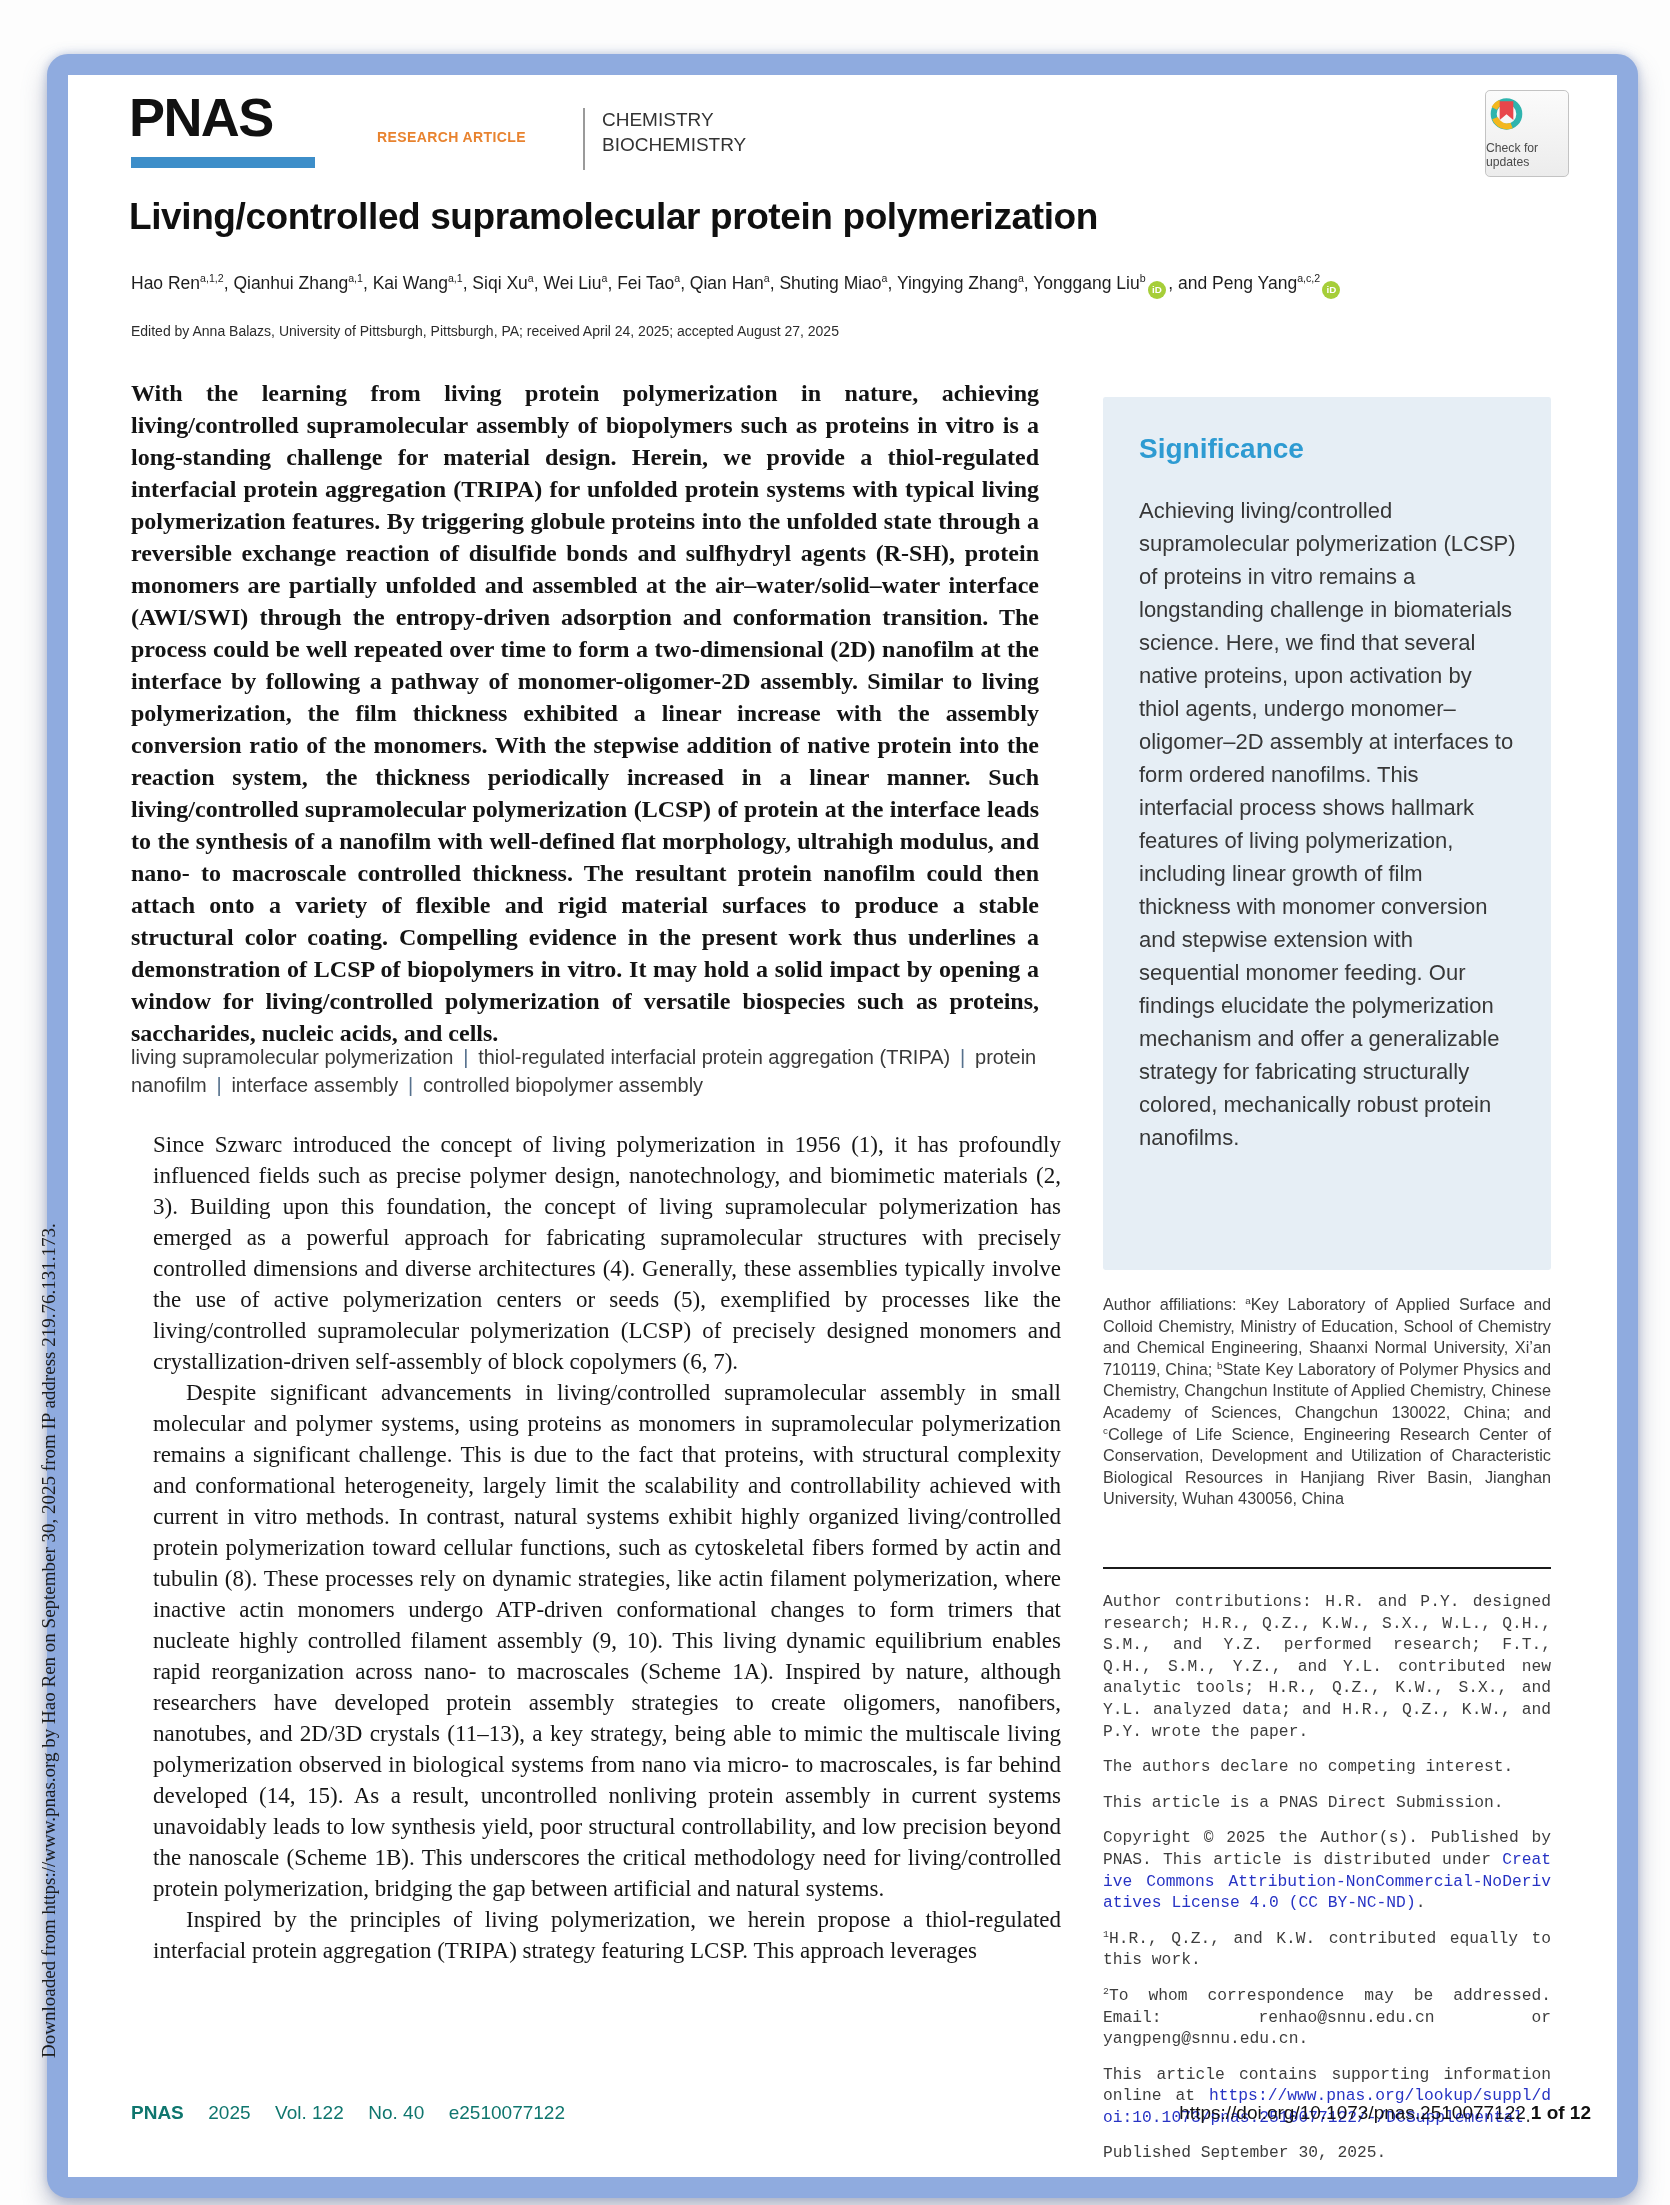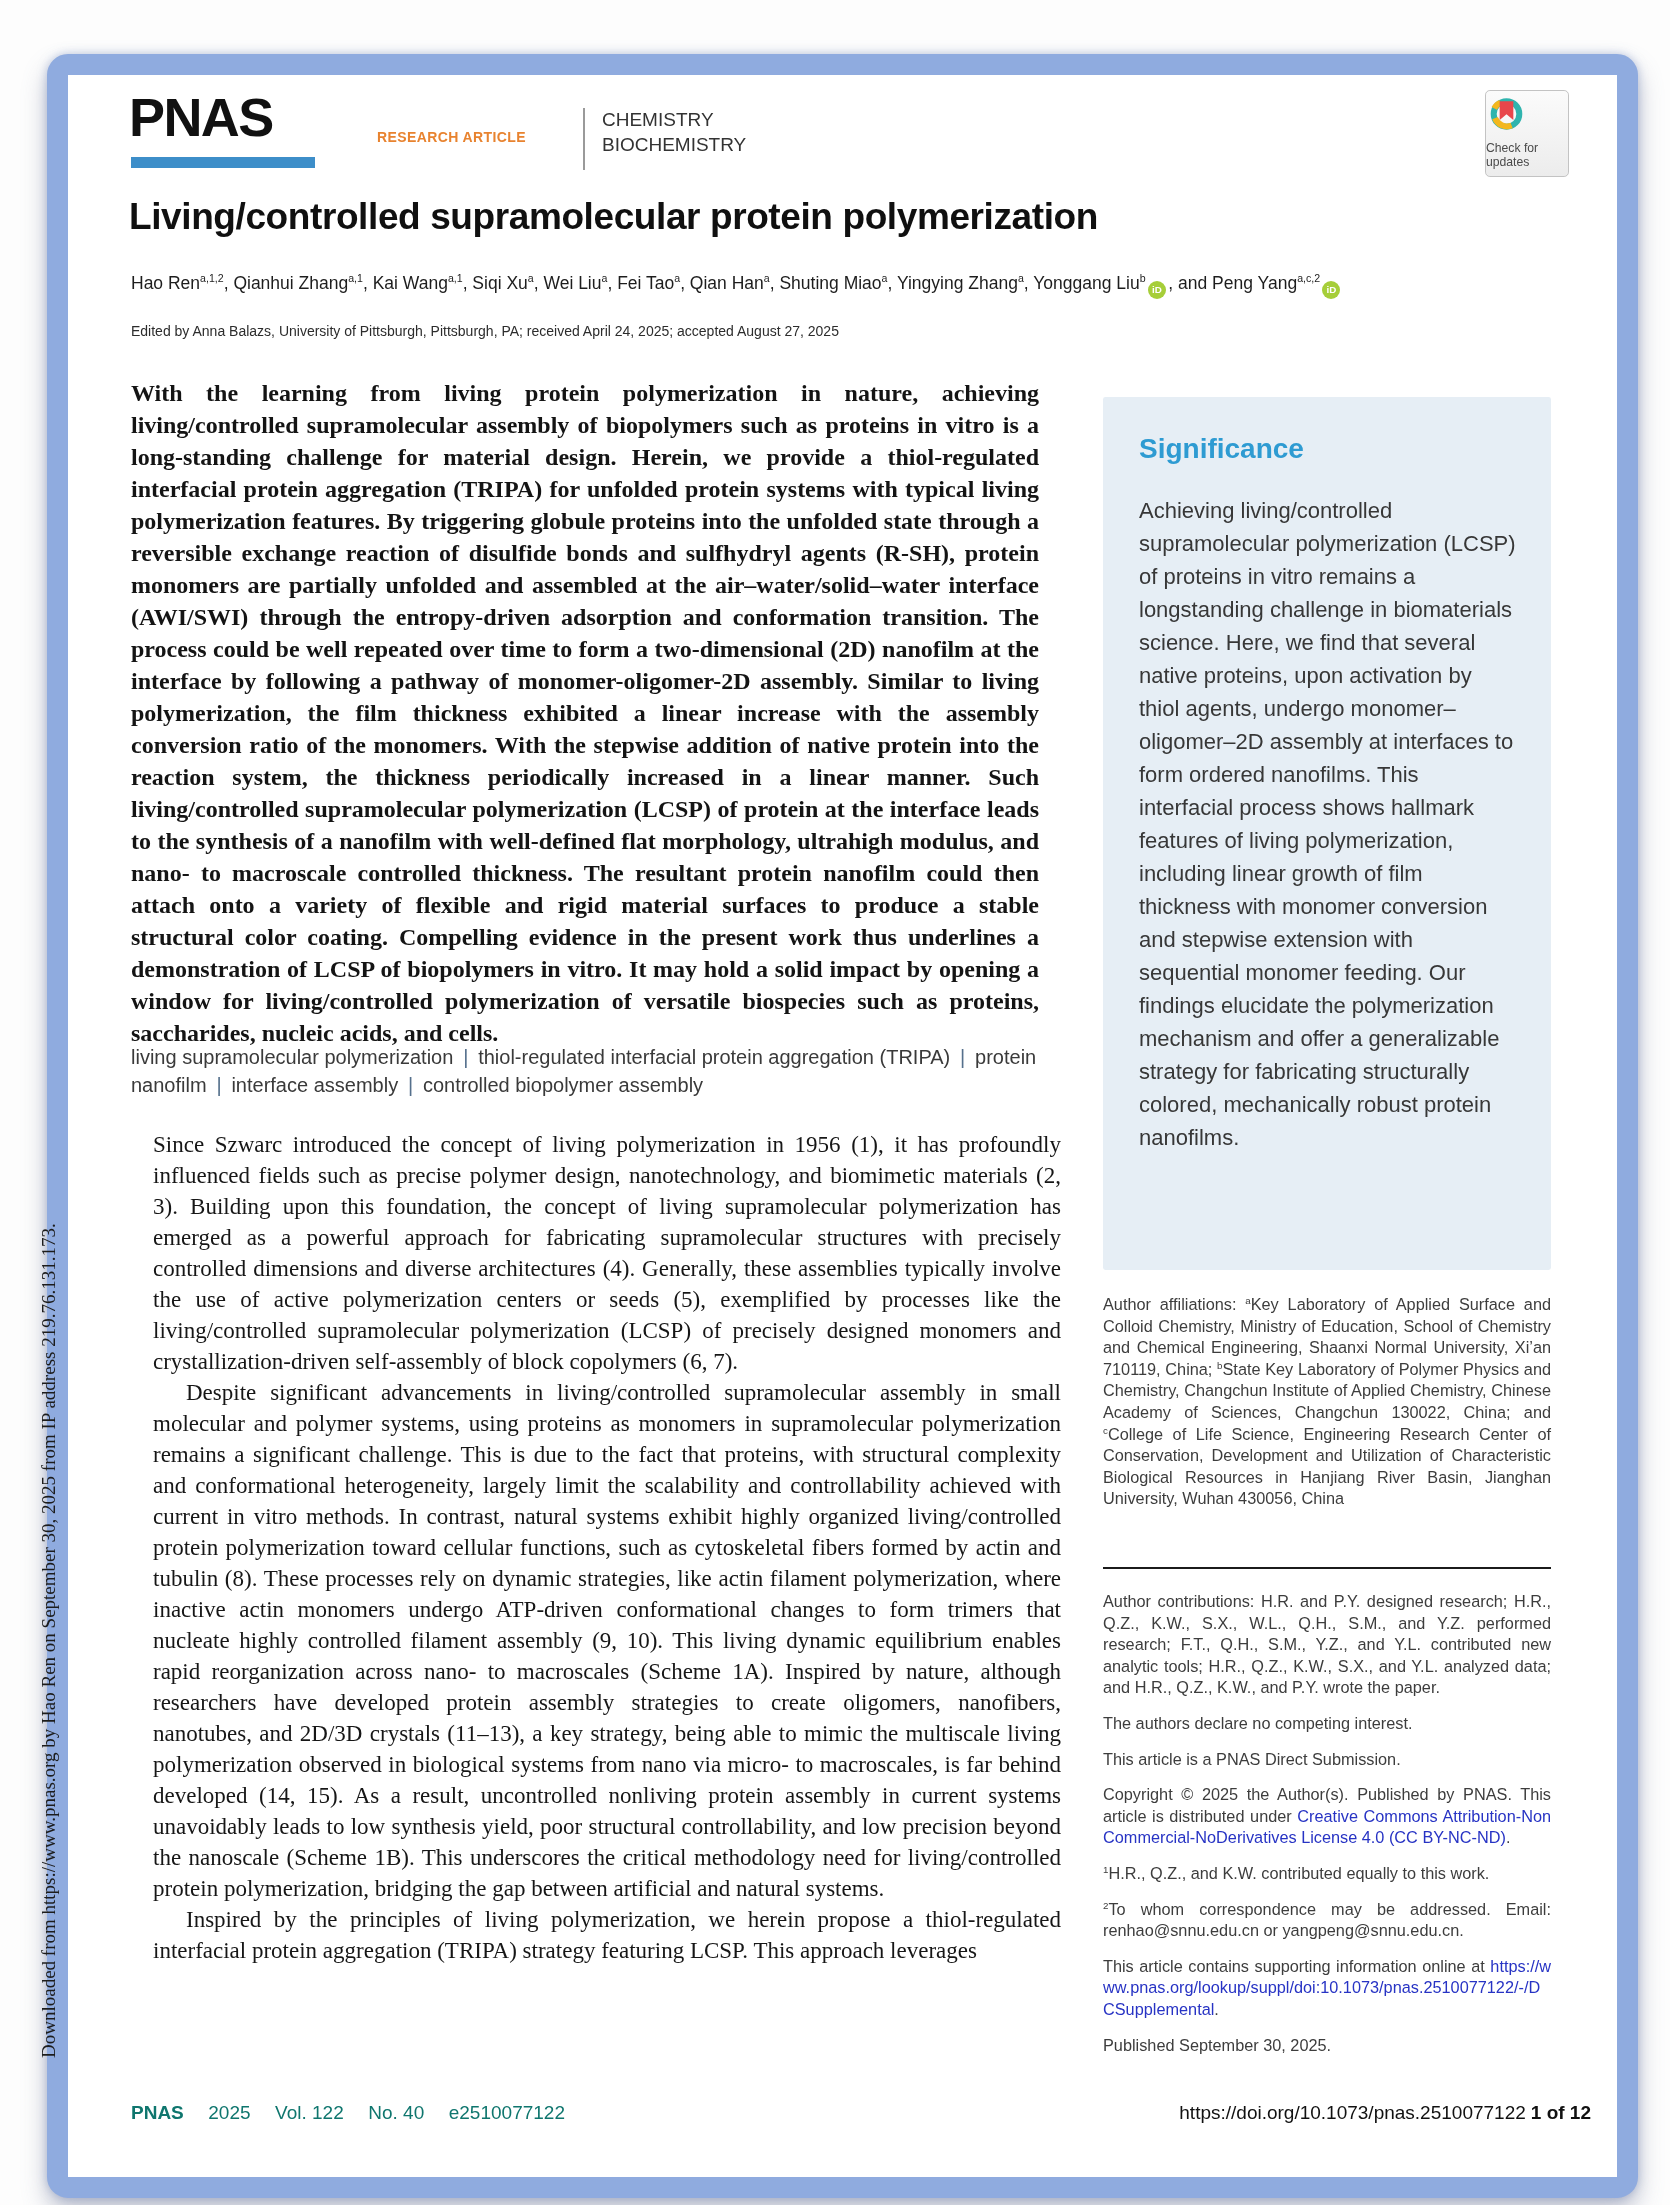--- a/index.html
+++ b/index.html
@@ -46,21 +46,21 @@
   .bodycol p.ind{text-indent:33px;}
 
   
   .sig-box{position:absolute;left:1103px;top:397px;width:448px;height:873px;background:#e6eef5;border-radius:2.4px;
     padding:36px 33px 33px 36px;box-sizing:border-box;}
   .sig-head{font-size:28px;font-weight:bold;color:#2e9bd2;margin:0 0 29px 0;}
   .sig-text{font-size:22px;line-height:33px;color:#373737;}
   .affil{position:absolute;left:1103px;top:1294px;width:448px;font-size:16.3px;line-height:21.6px;text-align:justify;color:#3d3d3d;}
   .rule{position:absolute;left:1103px;top:1567px;width:448px;height:1.6px;background:#1b1b1b;}
   .side-notes{position:absolute;left:1103px;top:1591px;width:448px;font-size:16.3px;line-height:21.6px;color:#3d3d3d;}
-  .side-notes p{margin:0 0 14px 0;text-align:justify;}
+  .side-notes p{margin:0 0 14px 0;text-align:justify;font-family:Liberation Mono, monospace;}
   .lnk{color:#2733c4;text-decoration:none;word-break:break-all;}
 
   
   .footer-left{position:absolute;left:131px;top:2102px;font-size:19px;color:#0f766e;}
   .footer-left span{margin-right:24.5px;}
   .footer-left span:first-child{font-weight:bold;}
   .footer-right{position:absolute;right:80px;top:2102px;font-size:19px;color:#111;text-align:right;}
   .footer-right .pg{font-weight:bold;margin-left:5px;}
 
   

